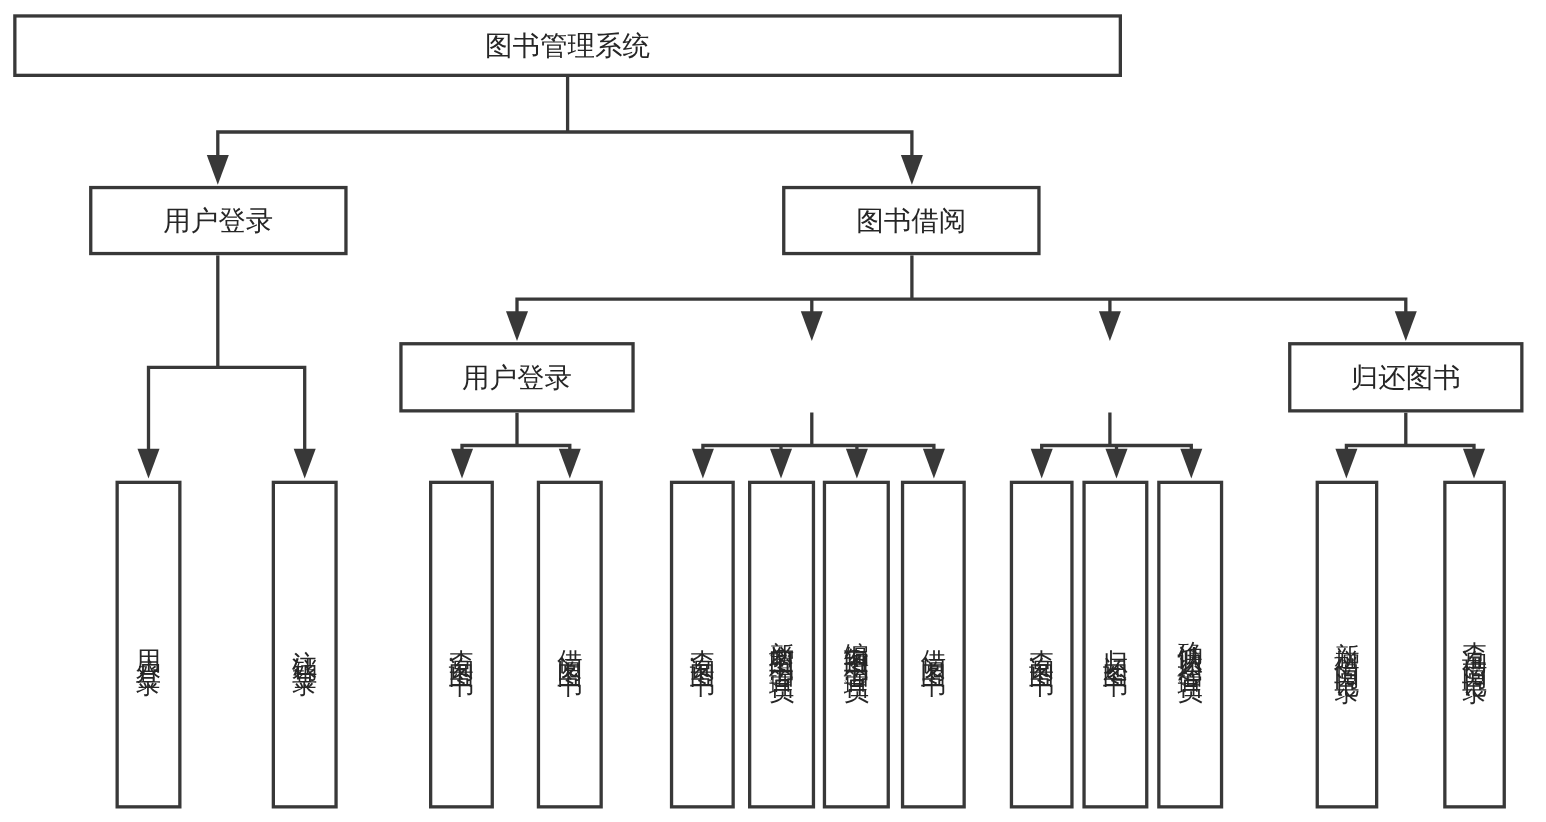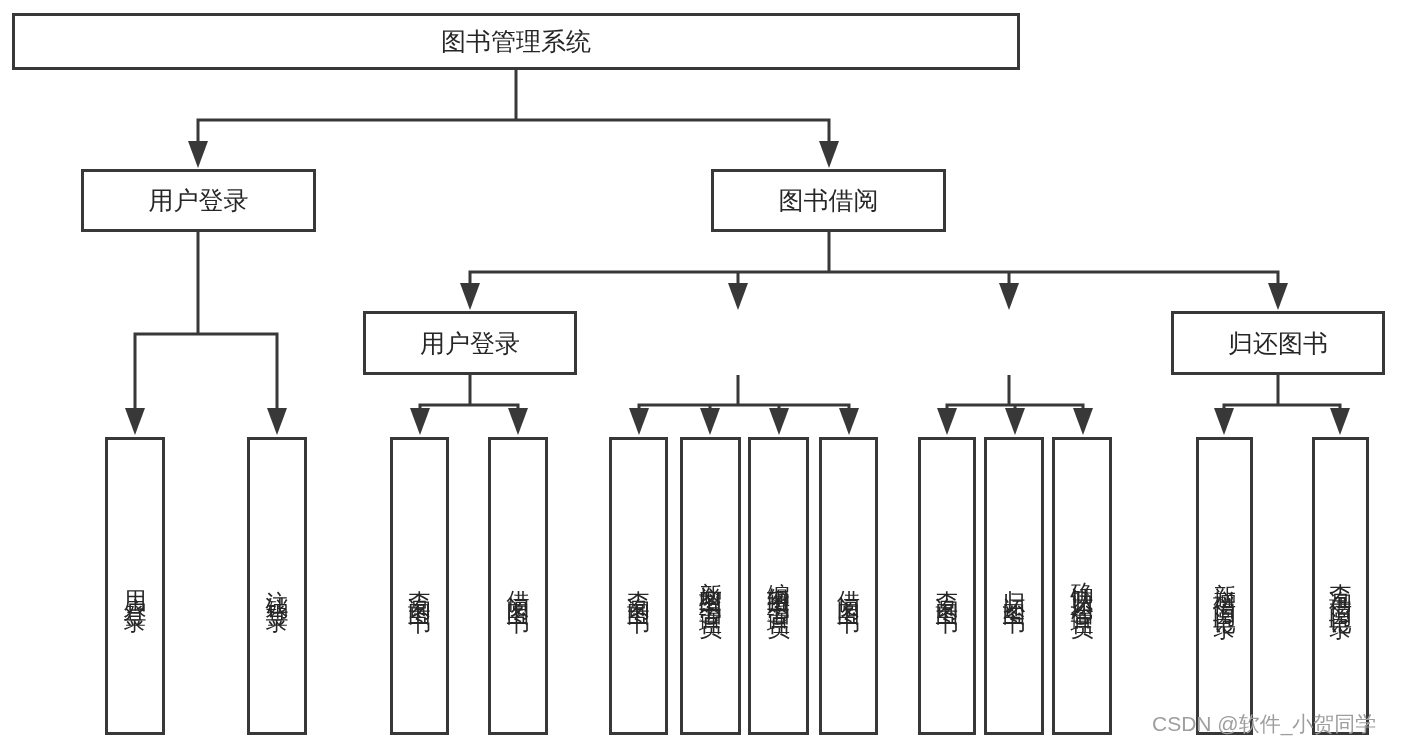--- a/index.html
+++ b/index.html
@@ -123,15 +123,14 @@
   <div class="box v tight" style="left:748px;top:437px;width:61px;height:298px">编辑图书（管理员）</div>
   <div class="box v" style="left:819px;top:437px;width:59px;height:298px">借阅图书</div>
 
   <div class="box v" style="left:918px;top:437px;width:58px;height:298px">查询图书</div>
   <div class="box v" style="left:984px;top:437px;width:60px;height:298px">归还图书</div>
   <div class="box v tight" style="left:1052px;top:437px;width:60px;height:298px">确认归还（管理员）</div>
 
   <div class="box v" style="left:1196px;top:437px;width:57px;height:298px">新增借阅记录</div>
   <div class="box v" style="left:1312px;top:437px;width:57px;height:298px">查询借阅记录</div>
 
-  <div class="watermark">CSDN @软件_小贺同学</div>
 
 </div>
 
 </body></html>

